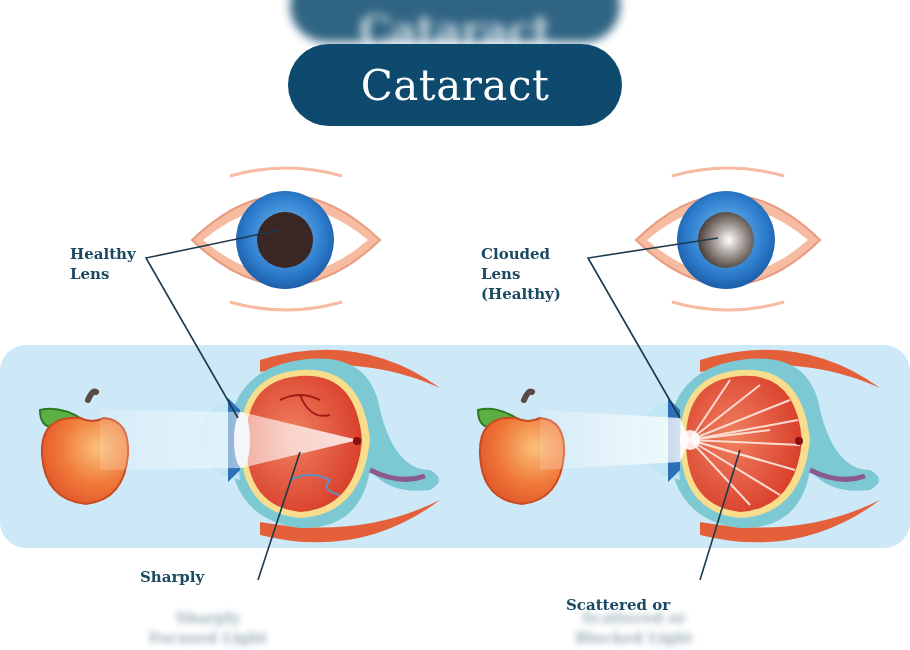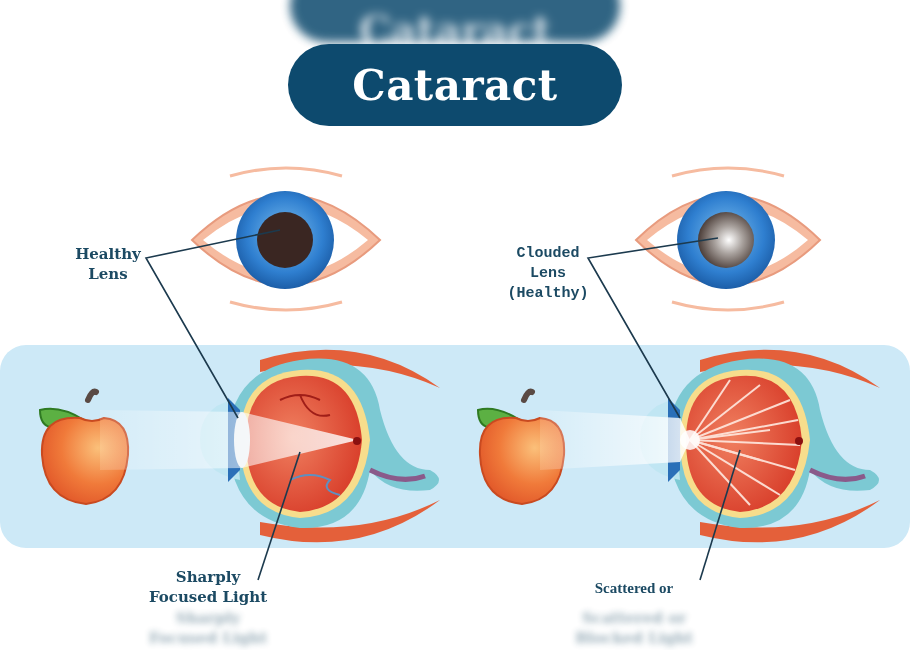--- a/index.html
+++ b/index.html
@@ -1,22 +1,22 @@
 <!DOCTYPE html>
 <html><head>
 <meta charset="utf-8">
 <style>
   html,body{margin:0;padding:0;background:#ffffff;}
   body{width:910px;height:650px;position:relative;overflow:hidden;font-family:"DejaVu Serif","Liberation Serif",serif;}
   .ghost-title{position:absolute;left:290px;top:-30px;width:330px;height:72px;border-radius:36px;background:#0d4a6e;filter:blur(5px);opacity:.85;}
   .ghost-title span{display:block;text-align:center;line-height:120px;color:#cfdbe3;font-weight:bold;font-size:40px;}
   .title-pill{position:absolute;left:288px;top:44px;width:334px;height:82px;border-radius:41px;background:#0d4a6e;display:flex;align-items:center;justify-content:center;}
-  .title-pill span{color:#ffffff;font-weight:bold;font-size:42px;letter-spacing:0.5px;}
+  .title-pill span{color:#ffffff;font-weight:normal;font-size:42px;letter-spacing:0.5px;}
   .band{position:absolute;left:0;top:345px;width:910px;height:203px;background:#cde9f7;border-radius:26px;}
-  .label{position:absolute;color:#1c4a63;font-weight:bold;font-size:15px;text-align:center;line-height:20px;white-space:nowrap;}
+  .label{position:absolute;color:#1c4a63;font-weight:bold;font-size:15px;text-align:left;line-height:20px;white-space:nowrap;}
   .label-blur{position:absolute;filter:blur(3px);opacity:.45;color:#1c4a63;font-weight:bold;font-size:15px;text-align:center;line-height:20px;white-space:nowrap;}
   svg{position:absolute;left:0;top:0;}
 </style>
 </head>
 <body>
 
 <div class="ghost-title">
     <span>Cataract</span>
   </div>
 <div class="title-pill">
@@ -129,30 +129,29 @@
     <line x1="300" y1="452" x2="258" y2="580"></line>
     <polyline points="718,238 588,258 680,418"></polyline>
     <line x1="740" y1="450" x2="700" y2="580"></line>
   </g>
 </svg>
 
 <div class="label" style="left:70px;top:244px;width:76px;">
   <div>Healthy</div>
   <div>Lens</div>
 </div>
-<div class="label" style="left:500px;top:244px;width:96px;font-family:Liberation Mono, monospace;">
+<div class="label" style="left:481px;top:244px;width:96px;">
   <div>Clouded</div>
   <div>Lens</div>
   <div>(Healthy)</div>
 </div>
 <div class="label" style="left:140px;top:567px;width:136px;">
   <div>Sharply</div>
-  <div>Focused Light</div>
 </div>
-<div class="label" style="left:566px;top:578px;width:136px;font-family:Liberation Serif, serif;">
+<div class="label" style="left:566px;top:595px;width:136px;">
   <div>Scattered or</div>
 </div>
 
 <div class="label-blur" style="left:140px;top:608px;width:136px;">
   <div>Sharply</div>
   <div>Focused Light</div>
 </div>
 <div class="label-blur" style="left:566px;top:608px;width:136px;">
   <div>Scattered or</div>
   <div>Blocked Light</div>

